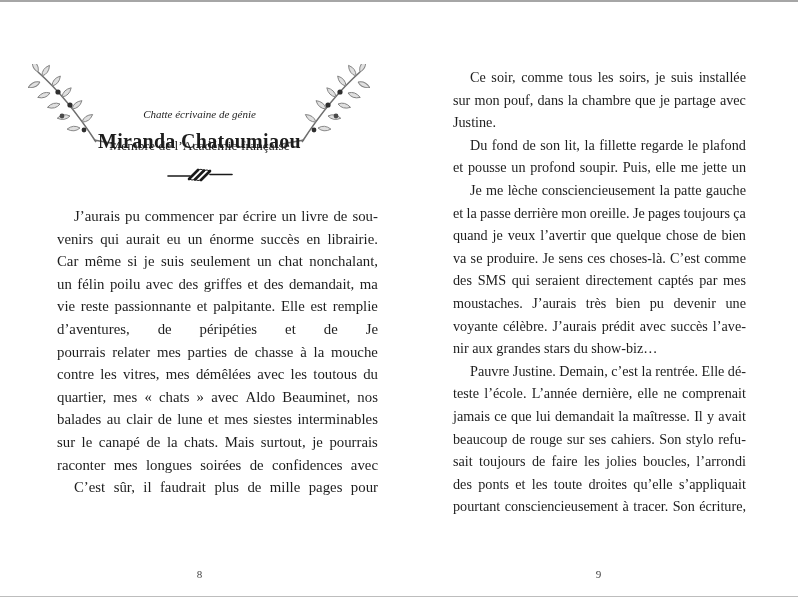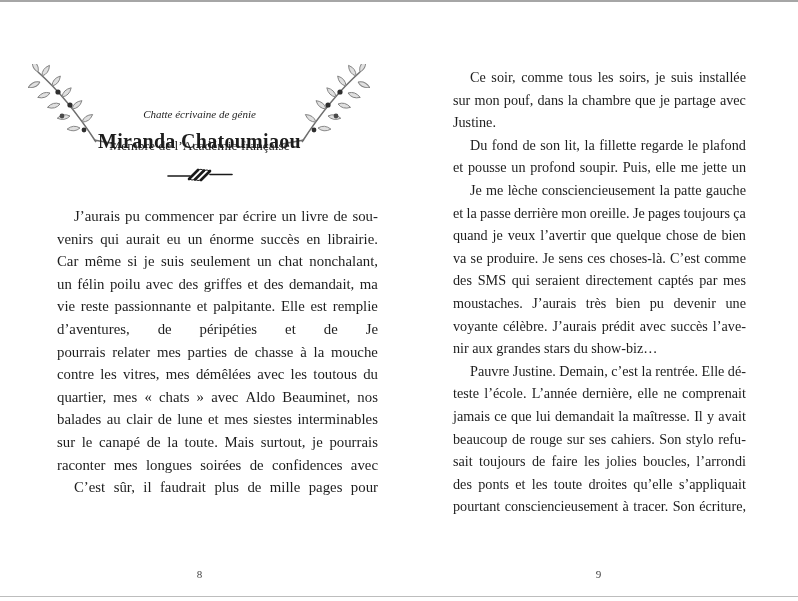--- a/index.html
+++ b/index.html
@@ -219,21 +219,21 @@
           <span>mes</span>
           <span>siestes</span>
           <span>interminables</span>
         </div>
         <div class="line just">
           <span>sur</span>
           <span>le</span>
           <span>canapé</span>
           <span>de</span>
           <span>la</span>
-          <span>toute.</span>
+          <span>chats.</span>
           <span>Mais</span>
           <span>surtout,</span>
           <span>je</span>
           <span>pourrais</span>
         </div>
         <div class="line just">
           <span>raconter</span>
           <span>mes</span>
           <span>longues</span>
           <span>soirées</span>

